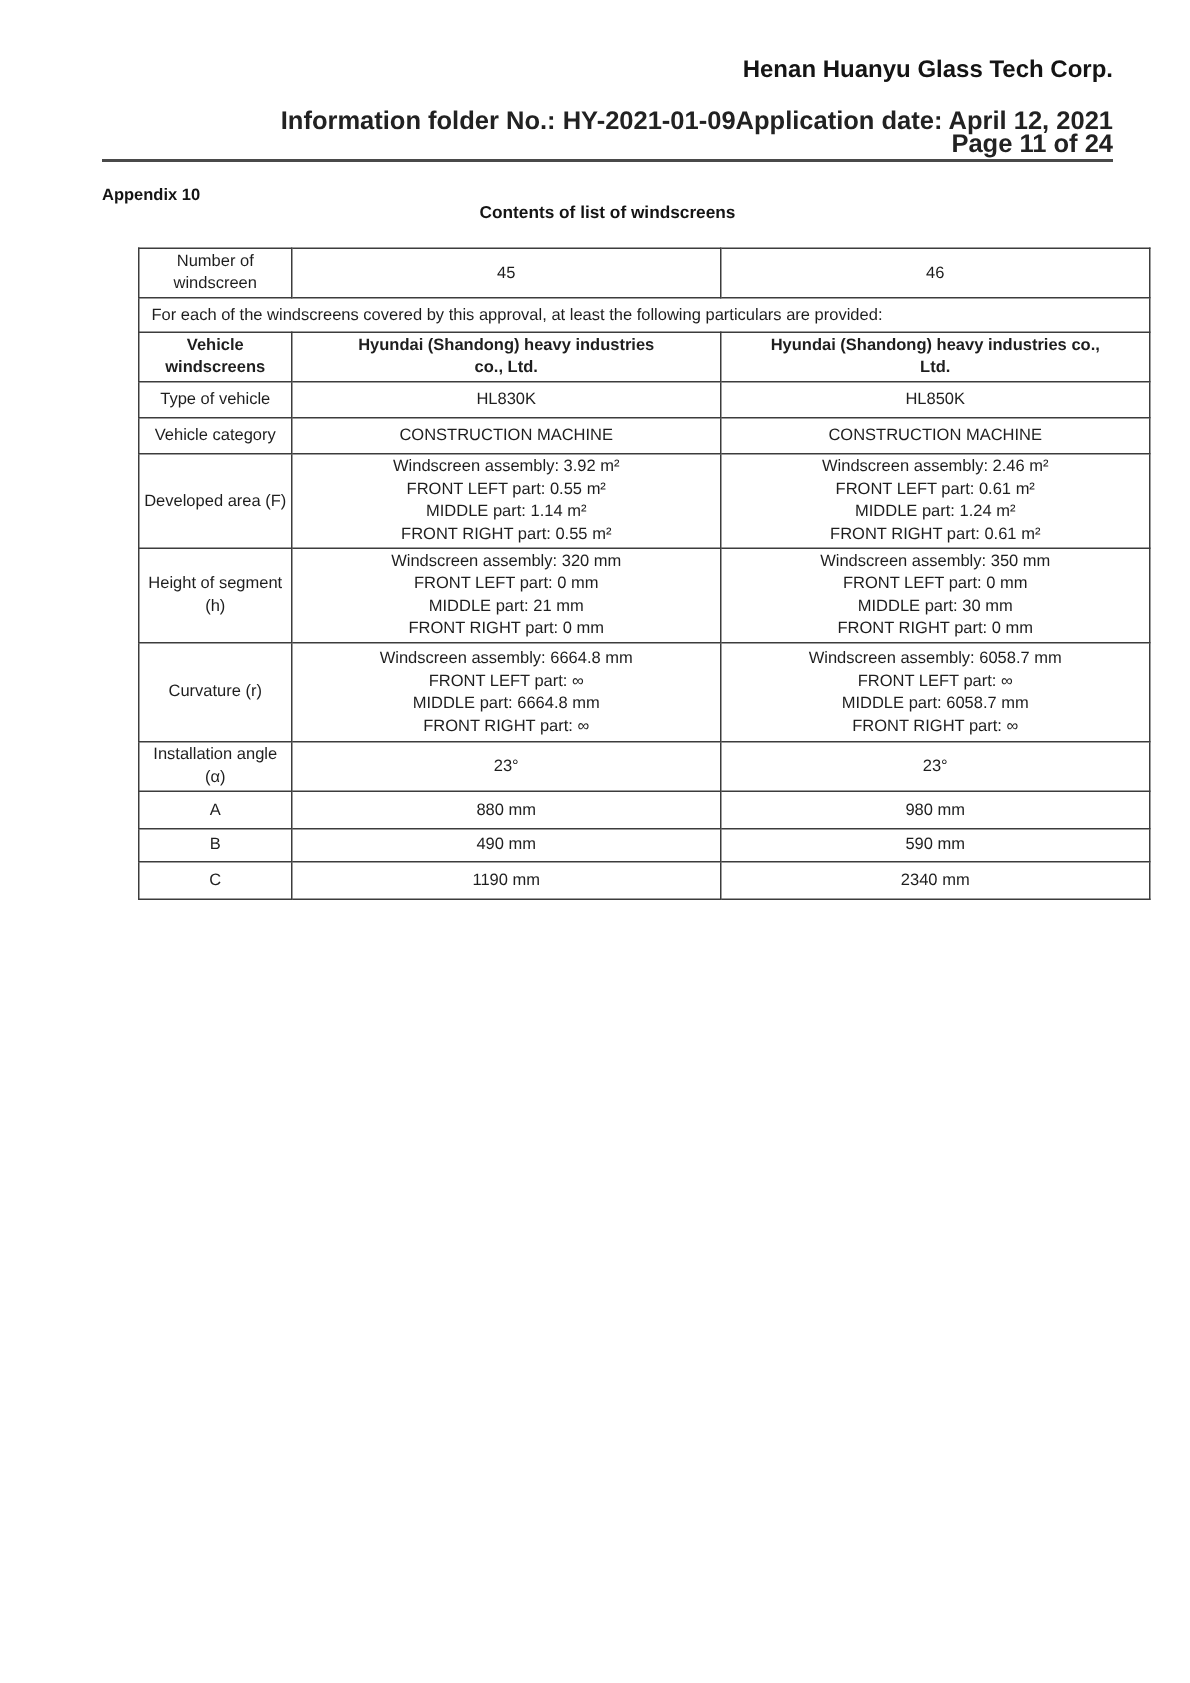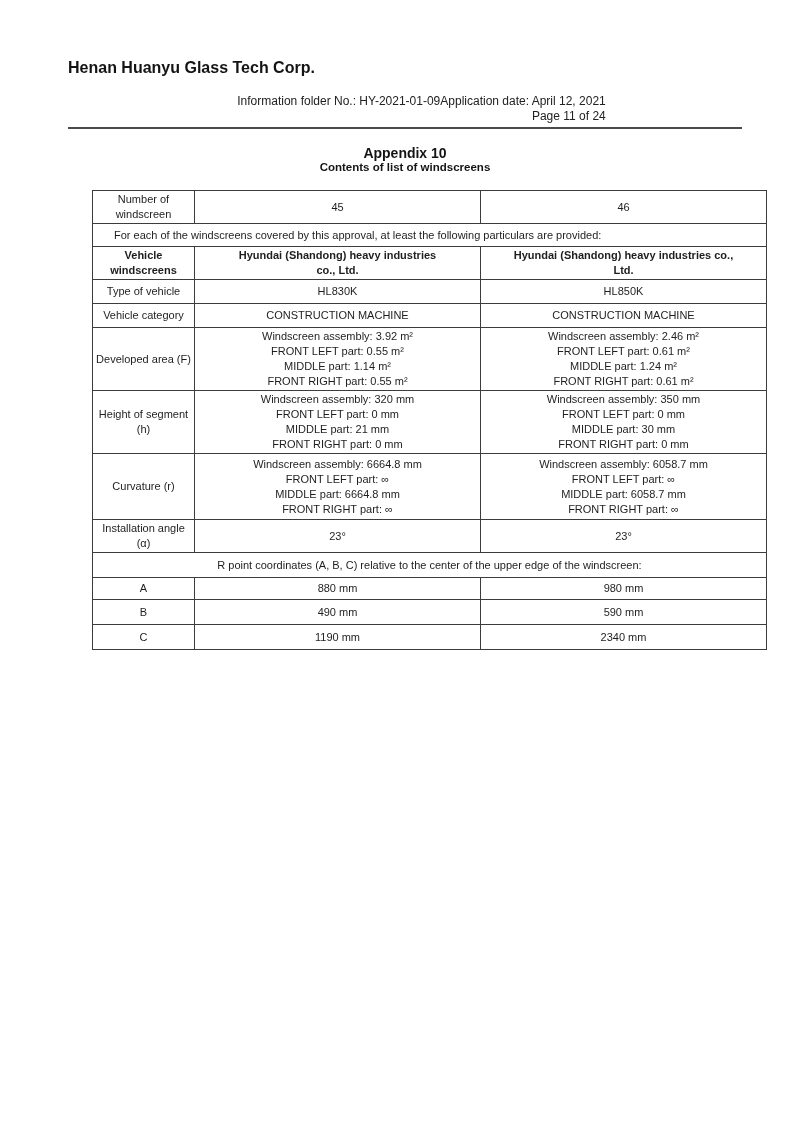--- a/index.html
+++ b/index.html
@@ -16,54 +16,54 @@
     color: #1e1e1e;
     overflow: hidden;
   }
   .content {
     position: absolute;
     left: 68px;
     top: 0;
     width: 674px;
   }
   .company-title {
-    padding-top: 58px;
-    text-align: left;
+    padding-top: 37px;
+    text-align: right;
     font-size: 16px;
     font-weight: bold;
     line-height: 19px;
     color: #141414;
   }
   .meta-row {
     margin-top: 17px;
     display: flex;
-    justify-content: center;
+    justify-content: flex-end;
     align-items: flex-start;
-    font-size: 12px;
+    font-size: 17px;
     line-height: 15px;
     color: #222;
+    font-weight: bold;
   }
   .meta-left {
     padding-left: 33px;
     white-space: nowrap;
   }
   .meta-right {
     text-align: right;
     white-space: nowrap;
   }
   .header-rule {
     border: none;
     border-top: 2px solid #4a4a4a;
     margin: 3px 0 0 0;
     height: 0;
   }
   .appendix-title {
     margin-top: 16px;
-    text-align: center;
-    font-size: 14px;
+    font-size: 11px;
     font-weight: bold;
     color: #141414;
   }
   .appendix-subtitle {
     text-align: center;
     font-size: 11.5px;
     font-weight: bold;
     color: #141414;
   }
   table.spec-table {
@@ -78,21 +78,21 @@
     font-size: 11px;
     line-height: 15px;
     text-align: center;
     vertical-align: middle;
     padding: 1px 2px;
     color: #1e1e1e;
     overflow: hidden;
   }
   td.span-cell.align-left {
     text-align: left;
-    padding-left: 21px;
+    padding-left: 8px;
   }
   td.span-cell.align-center {
     text-align: center;
   }
   
   table.spec-table tr:nth-child(1)  { height: 30px; }
   table.spec-table tr:nth-child(2)  { height: 23px; }
   table.spec-table tr:nth-child(3)  { height: 18px; font-weight: bold; }
   table.spec-table tr:nth-child(4)  { height: 24px; }
   table.spec-table tr:nth-child(5)  { height: 24px; }
@@ -220,23 +220,20 @@
           </tr>
           <tr>
             <td class="label-cell">
               <div>Installation angle</div>
               <div>(α)</div>
             </td>
             <td class="value-cell">23°</td>
             <td class="value-cell">23°</td>
           </tr>
           <tr>
-            <td colspan="3" class="span-cell align-center">R point coordinates (A, B, C) relative to the center of the upper edge of the windscreen:</td>
-          </tr>
-          <tr>
             <td class="label-cell">A</td>
             <td class="value-cell">880 mm</td>
             <td class="value-cell">980 mm</td>
           </tr>
           <tr>
             <td class="label-cell">B</td>
             <td class="value-cell">490 mm</td>
             <td class="value-cell">590 mm</td>
           </tr>
           <tr>

